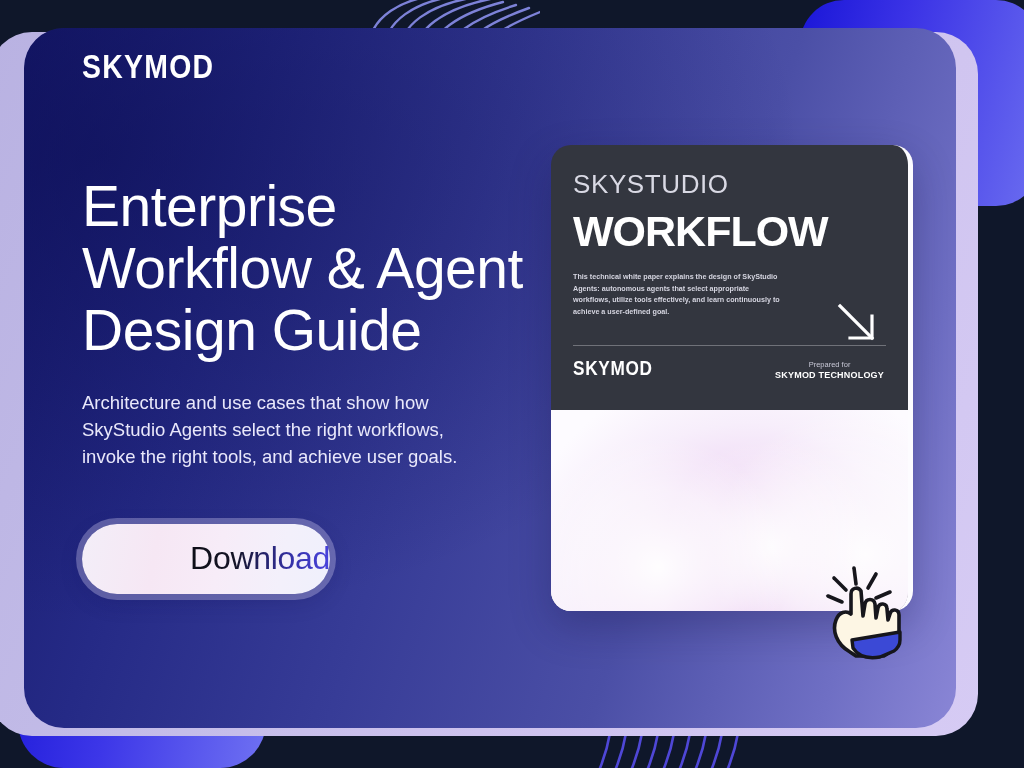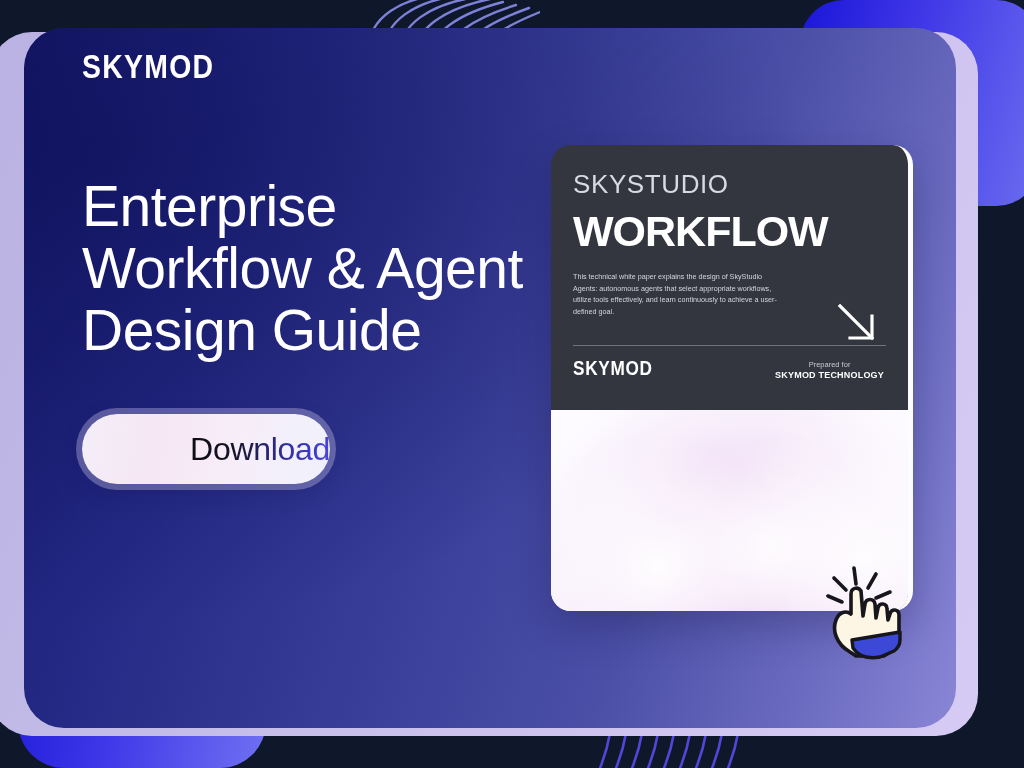--- a/index.html
+++ b/index.html
@@ -100,21 +100,21 @@
   .paper-top { position:relative; height:265px; padding:24px 26px 0 22px; }
   .pt-eyebrow {
     font-size:26px; letter-spacing:.6px; color:#d9d9e4; font-weight:400;
   }
   .pt-title {
     margin-top:10px;
     font-size:43px; font-weight:700; letter-spacing:-1px; color:#ffffff; line-height:1;
   }
   .pt-desc {
     margin-top:18px; width:212px;
-    font-size:7.2px; line-height:1.62; font-weight:400; color:#d5d5e0;
+    font-size:7.2px; line-height:1.62; font-weight:700; color:#d5d5e0;
   }
   .pt-arrow { position:absolute; right:28px; top:155px; width:46px; height:46px; }
   .pt-rule {
     position:absolute; left:22px; right:22px; top:200px; height:1px;
     background:rgba(255,255,255,.30);
   }
   .pt-foot {
     position:absolute; left:22px; right:24px; top:212px;
     display:flex; align-items:flex-end; justify-content:space-between;
   }
@@ -181,20 +181,21 @@
   <div class="card-lavender"></div>
 
   <div class="card-main"></div>
 
   <div class="left-col">
 
     <div class="brand">SKYMOD</div>
 
     <h1 class="headline">Enterprise Workflow &amp; Agent Design Guide</h1>
 
+    <p class="subcopy">Architecture and use cases that show how SkyStudio Agents select the right workflows, invoke the right tools, and achieve user goals.</p>
 
     <button class="btn-download">
       <span>Download</span>
     </button>
   </div>
 
   <div class="paper-wrap">
     <div class="paper">
 
       <div class="paper-top">

